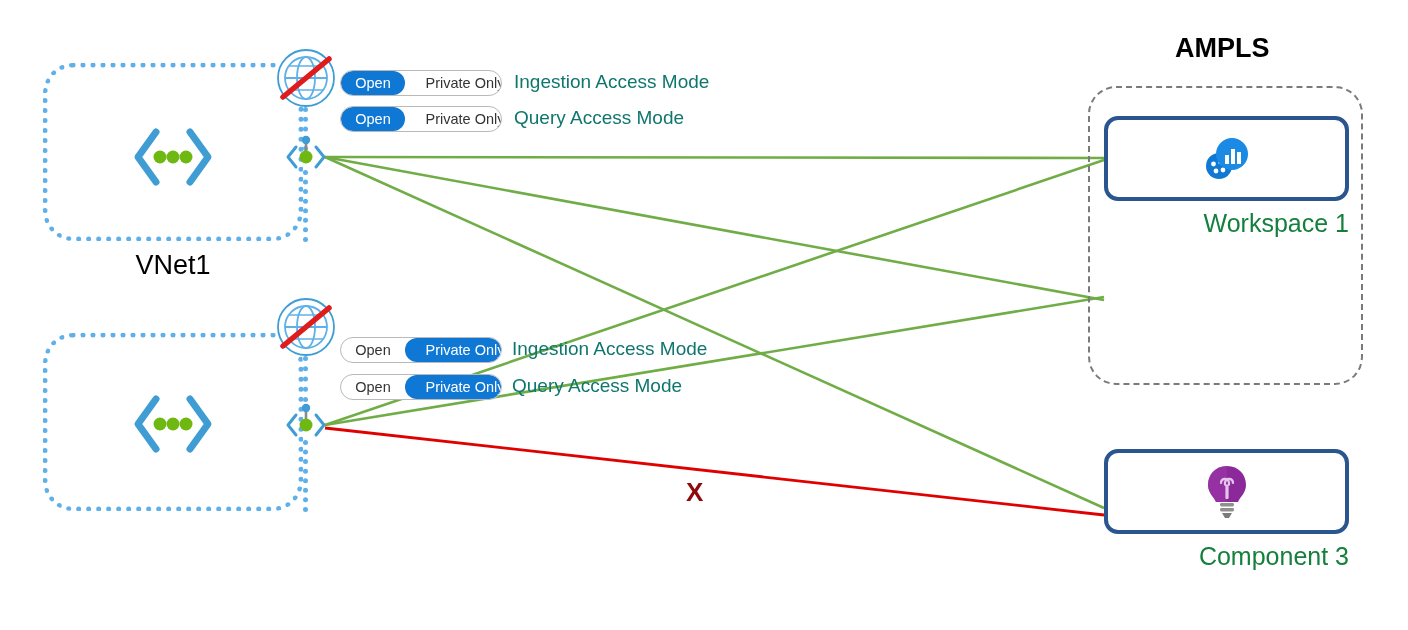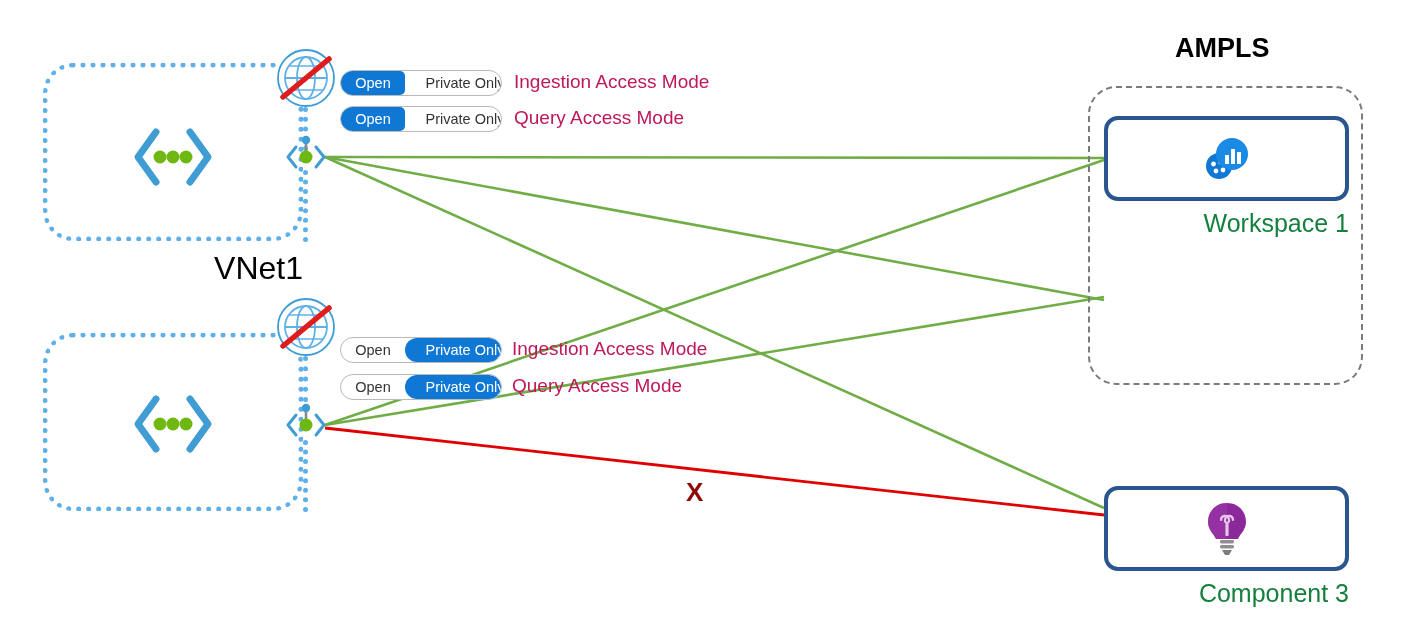--- a/index.html
+++ b/index.html
@@ -28,23 +28,23 @@
 
   
   .vnet-box {
     position: absolute;
     border: 5px dotted #5fb0e8;
     border-radius: 30px;
     box-sizing: border-box;
   }
   .vnet-label {
     position: absolute;
-    font-size: 32px;
+    font-size: 27px;
     color: #000000;
-    text-align: right;
+    text-align: center;
     white-space: nowrap;
     font-family: "Liberation Sans", sans-serif;
   }
 
   
   .vnet-icon { position: absolute; }
 
   
   .globe-icon { position: absolute; }
 
@@ -72,29 +72,29 @@
   }
   .toggle .seg {
     height: 100%;
     display: flex;
     align-items: center;
     justify-content: center;
     font-size: 14.5px;
     box-sizing: border-box;
     white-space: nowrap;
   }
-  .toggle .seg.open   { width: 66px; border-radius: 5px; }
+  .toggle .seg.open   { width: 66px; border-radius: 12px; }
   .toggle .seg.priv   { width: 96px; border-radius: 13px; padding-left: 24px; }
   .toggle .seg.on     { background: #0f78d4; color: #ffffff; }
   .toggle .seg.off    { background: transparent; color: #333333; }
 
   .mode-label {
     position: absolute;
     font-size: 19px;
-    color: #be185d;
+    color: #0f766e;
     white-space: nowrap;
     font-family: "Liberation Sans", sans-serif;
   }
 
   
   .ampls-title {
     position: absolute;
     font-size: 27px;
     font-weight: bold;
     color: #000000;
@@ -258,21 +258,21 @@
         <circle cx="32" cy="22" r="16" fill="#1b8ae5"></circle>
         <rect x="25" y="23" width="4" height="9" fill="#ffffff"></rect>
         <rect x="31" y="17" width="4" height="15" fill="#ffffff"></rect>
         <rect x="37" y="20" width="4" height="12" fill="#ffffff"></rect>
       </svg>
     </div>
     <div class="res-label" style="left:0; top:93px;">Workspace 1</div>
   </div>
 
 
-  <div class="res-wrap" style="left:1104px; top:486px; width:245px; height:120px;">
+  <div class="res-wrap" style="left:1104px; top:449px; width:245px; height:120px;">
     <div class="res-card" style="left:0; top:0; width:245px; height:85px;">
       <svg width="48" height="56" viewBox="0 0 48 56">
         <path d="M24 2 C12 2 5 11 5 21 C5 29 11 33 13 38 L35 38 C37 33 43 29 43 21 C43 11 36 2 24 2 Z" fill="#8c299a"></path>
         <path d="M24 2 C12 2 5 11 5 21 C5 29 11 33 13 38 L24 38 Z" fill="#9c39aa" opacity="0.55"></path>
         <path d="M18 19 a4 4 0 1 1 5.5 3.6 L23.5 34 M30 19 a4 4 0 1 0 -5.5 3.6 L24.5 34" fill="none" stroke="#e3c6ea" stroke-width="2.2" stroke-linecap="round"></path>
         <rect x="17" y="39" width="14" height="3.4" rx="1.4" fill="#8f8f8f"></rect>
         <rect x="17" y="44" width="14" height="3.4" rx="1.4" fill="#8f8f8f"></rect>
         <path d="M19 49 L29 49 L26 54 L22 54 Z" fill="#7a7a7a"></path>
       </svg>
     </div>

